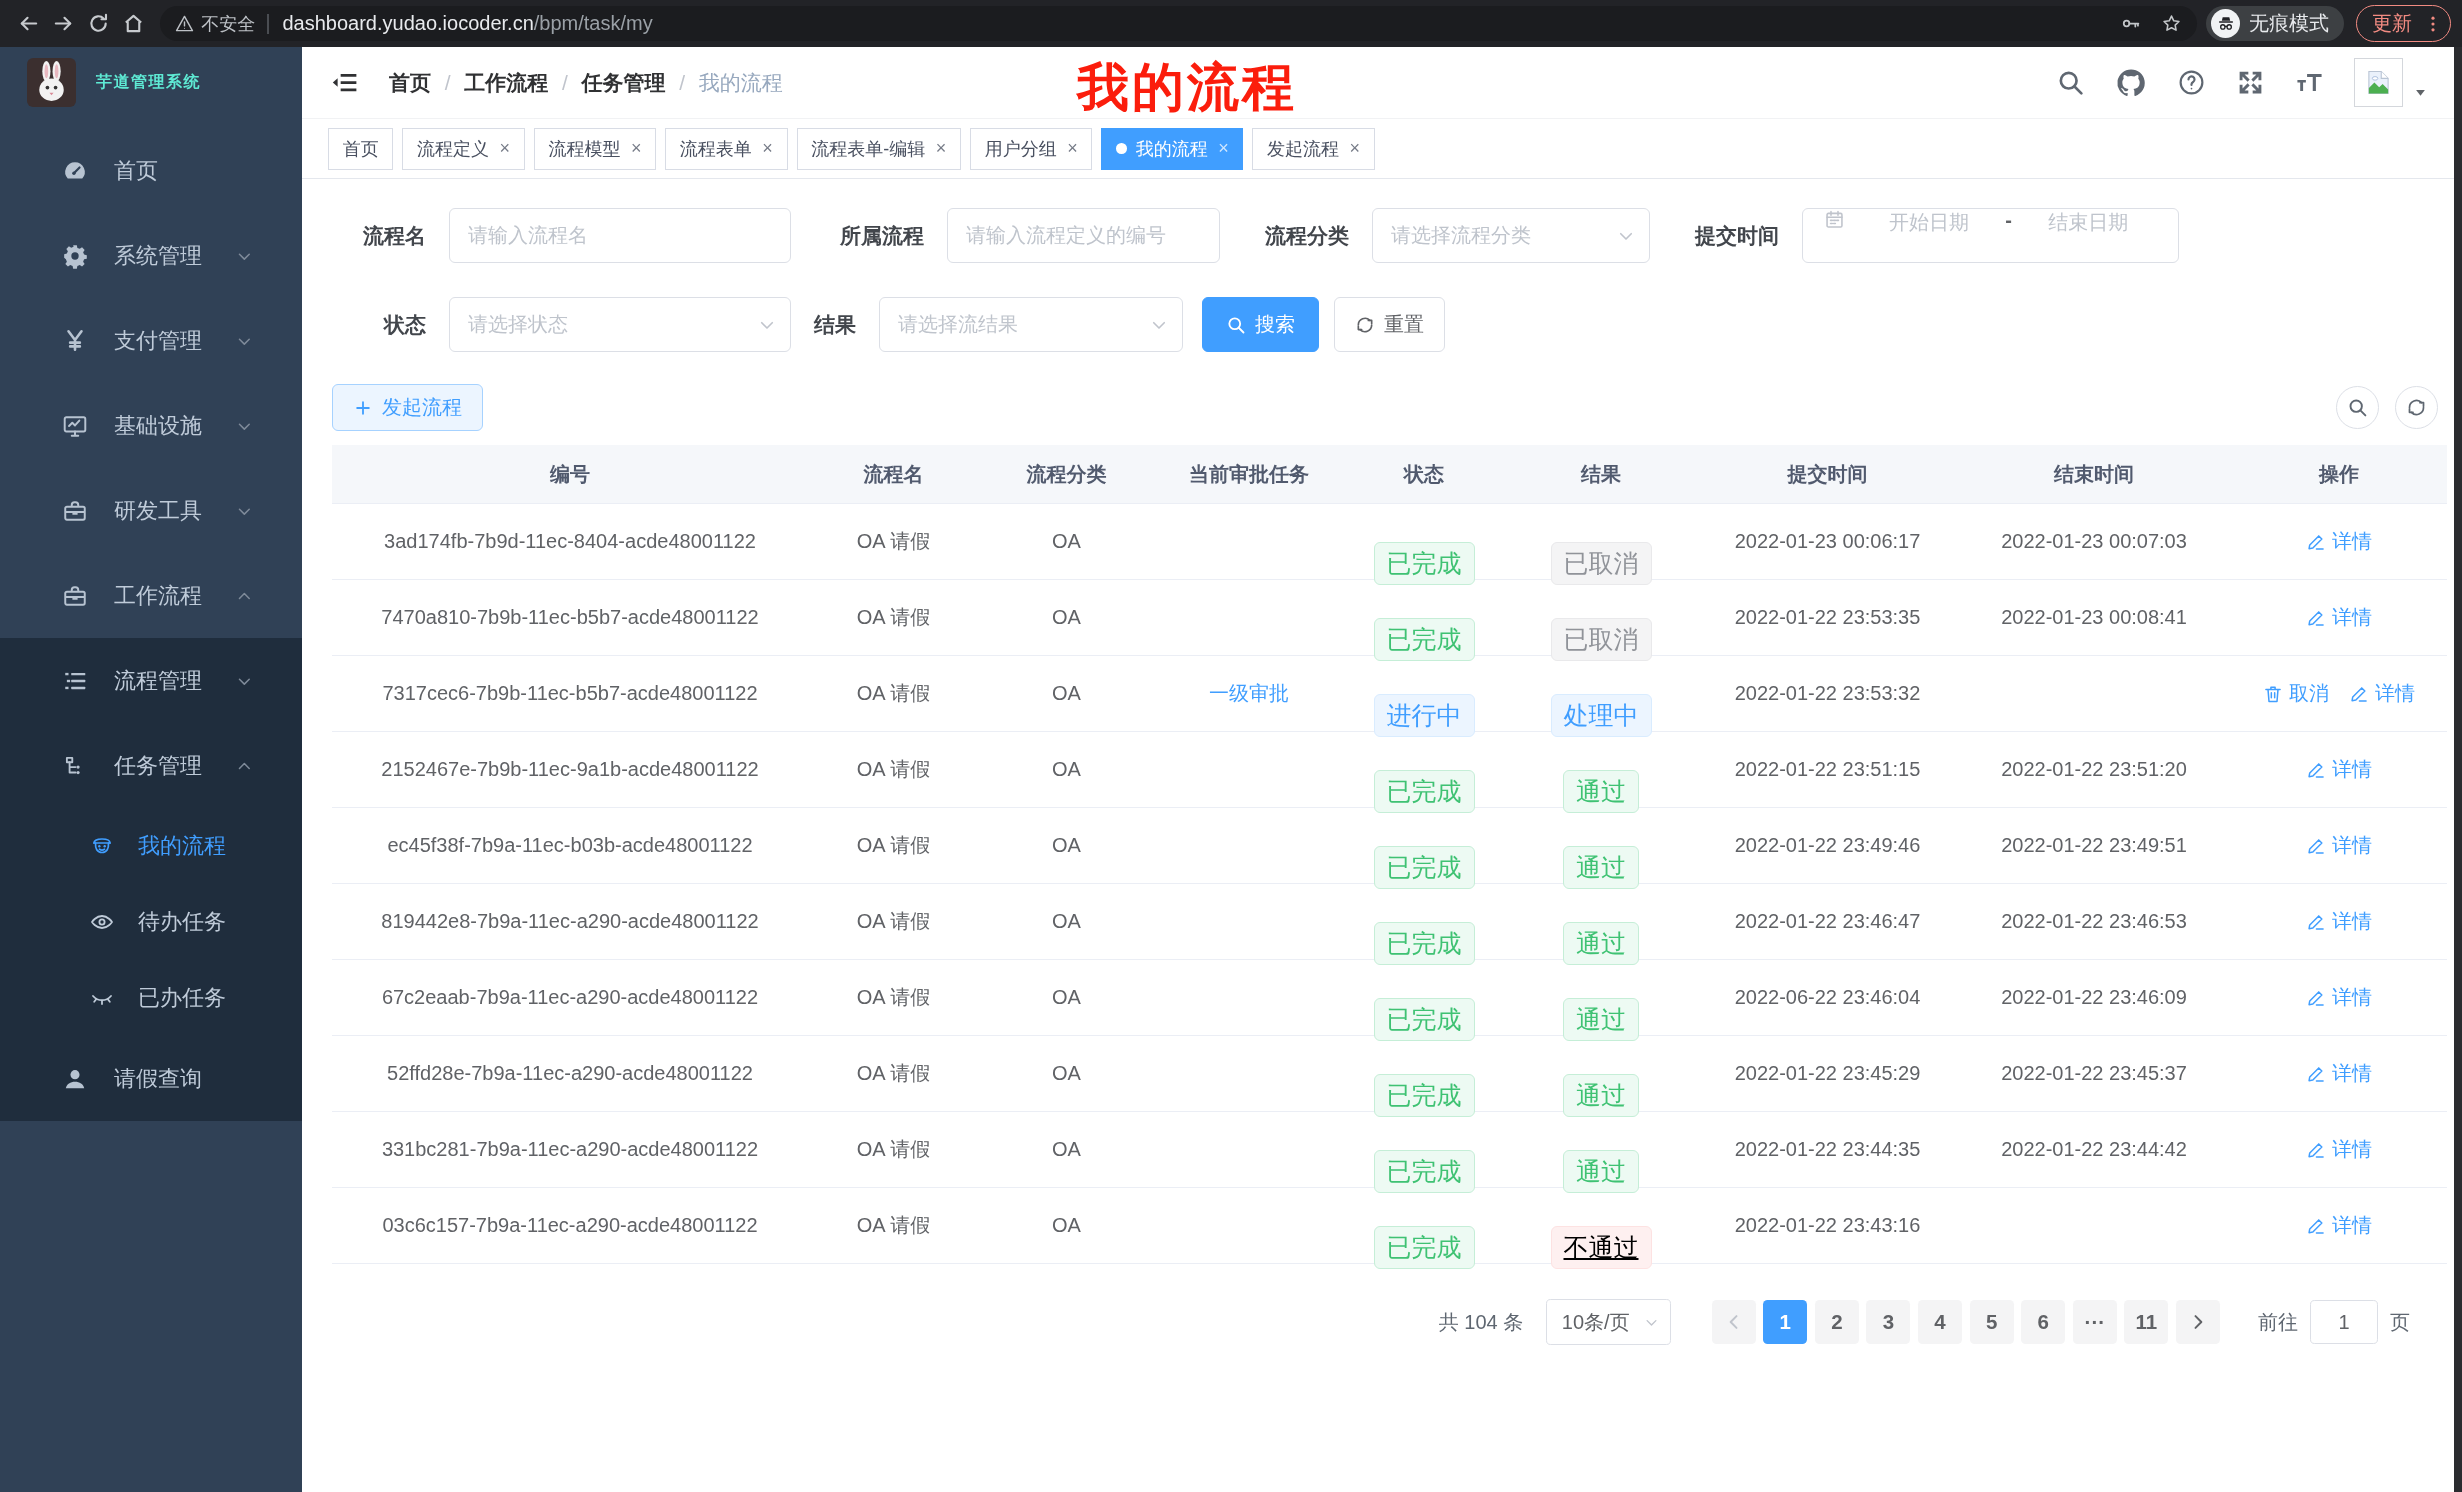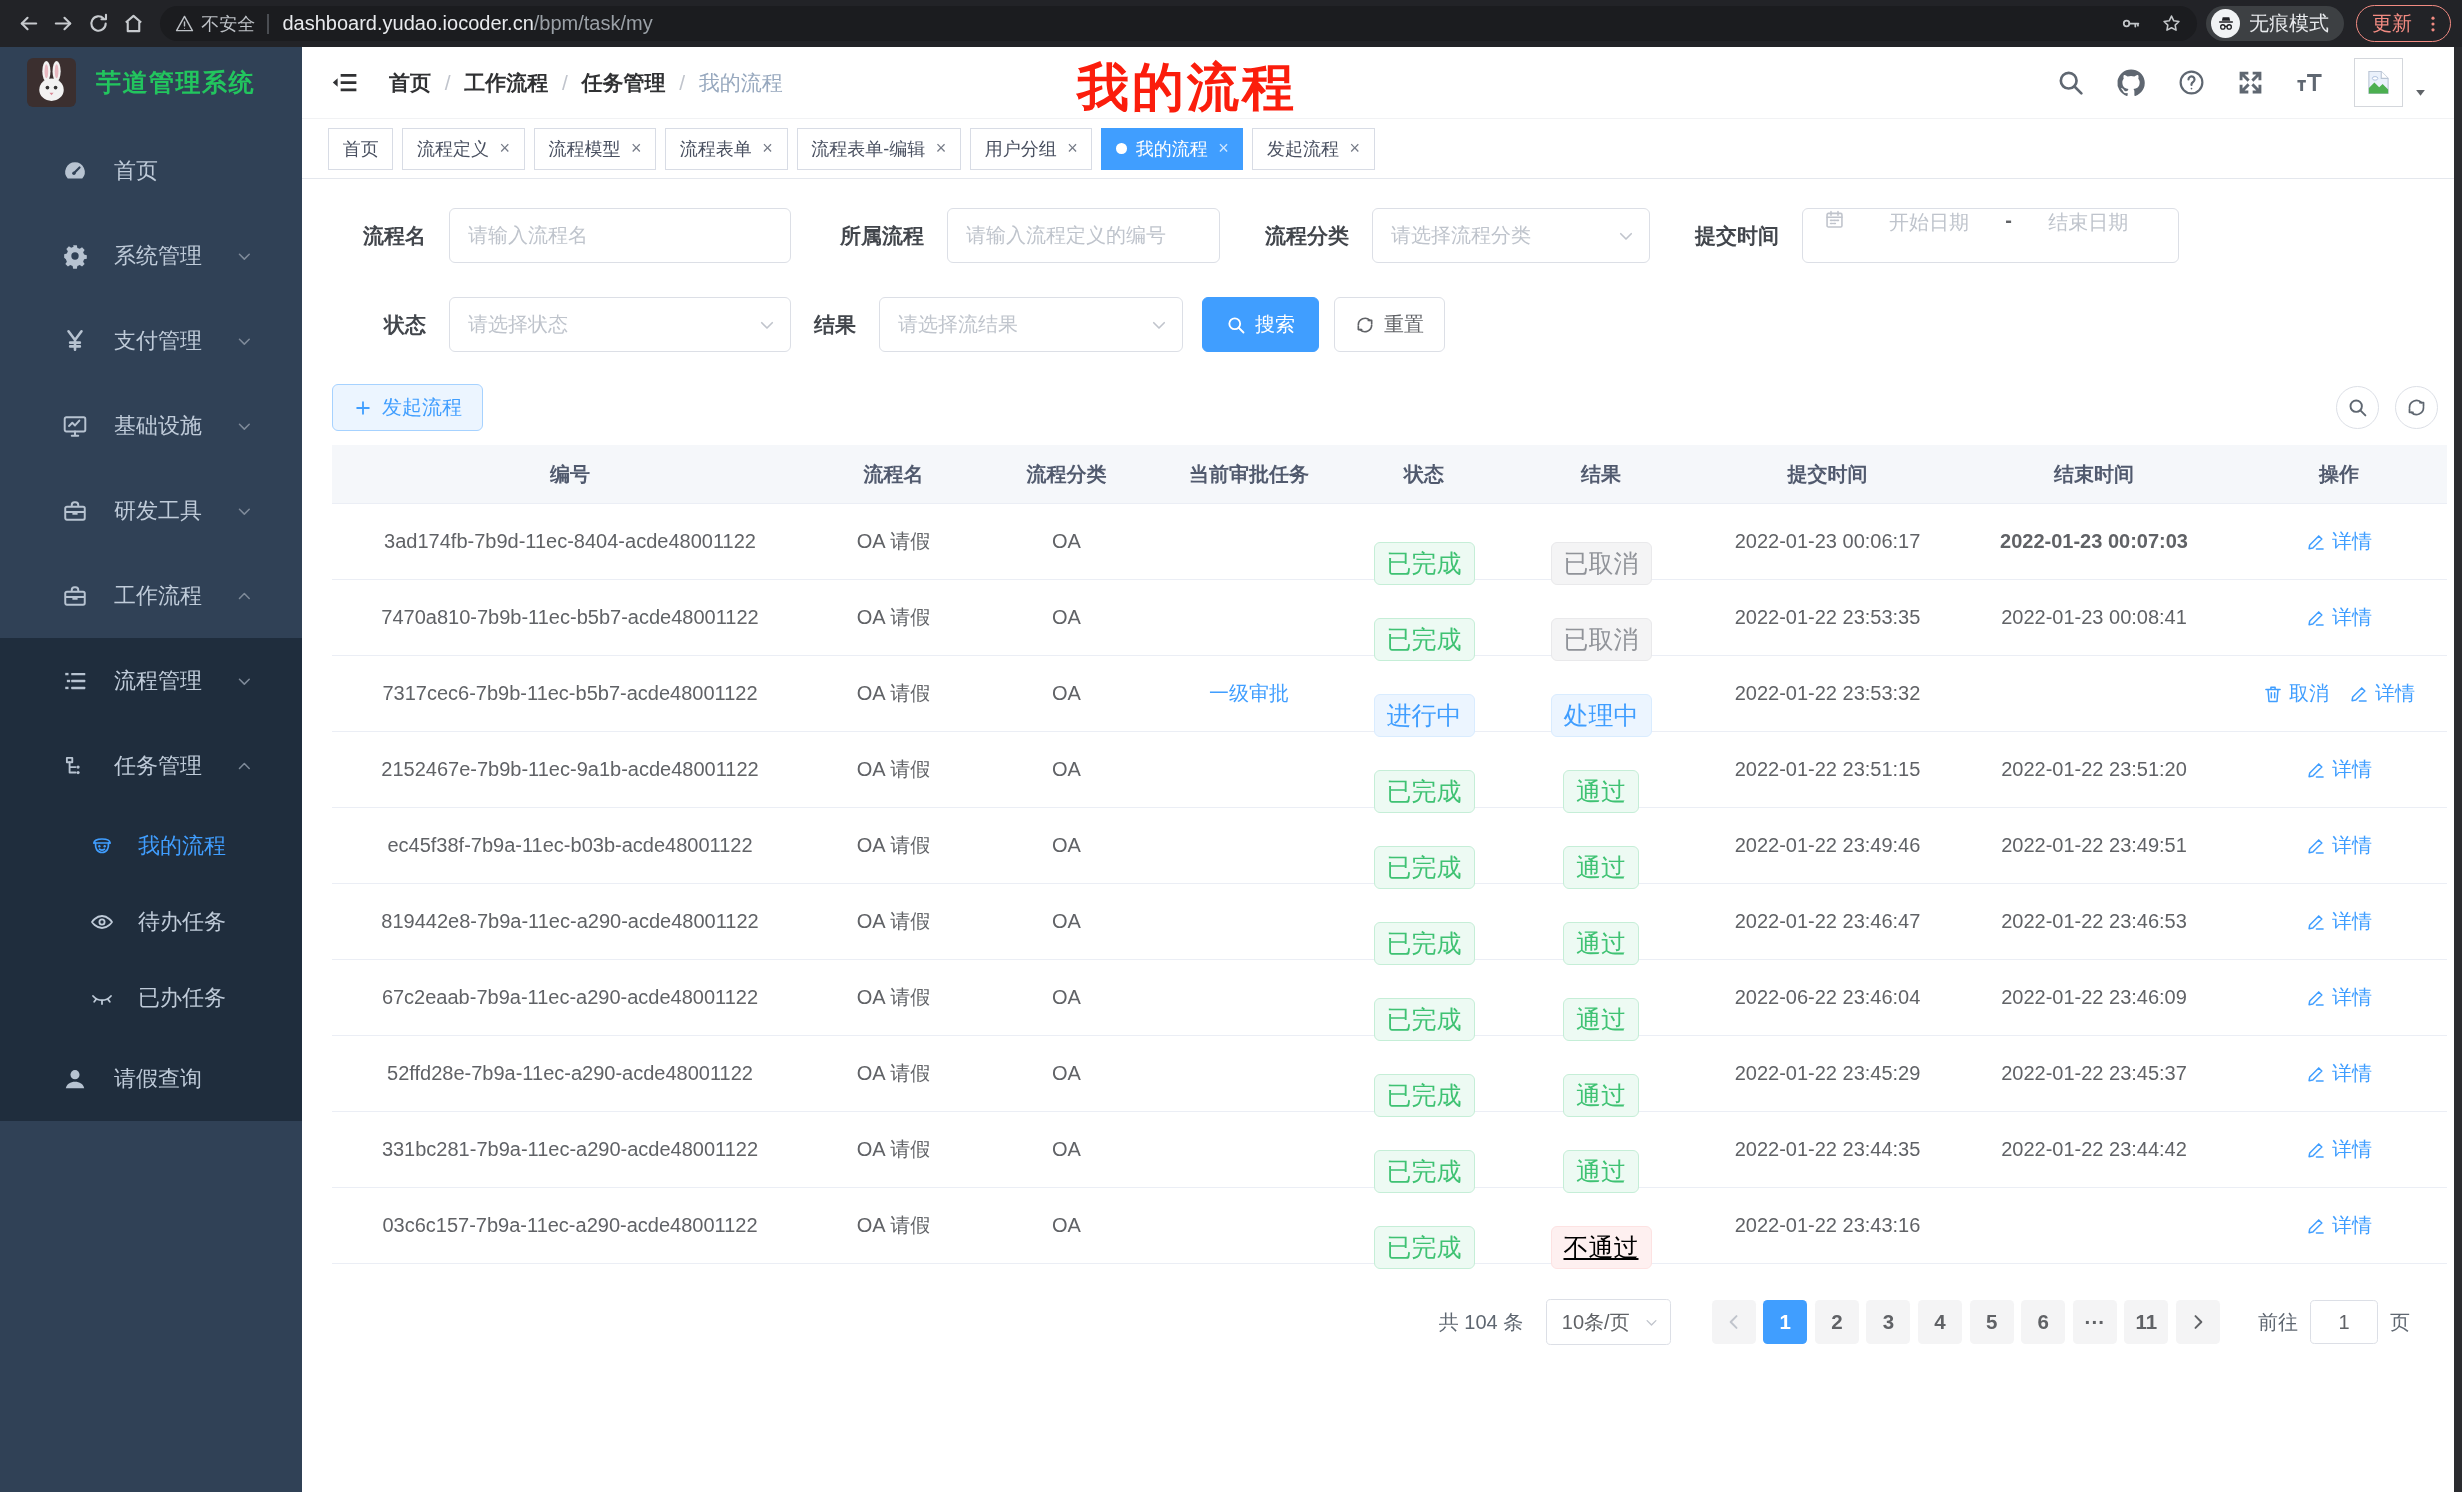--- a/index.html
+++ b/index.html
@@ -25,21 +25,21 @@
   .update .icon{font-size:20px;}
 
   
   .scroll-strip{position:absolute;top:47px;right:0;width:7.6px;bottom:0;background:#2a2b2f;z-index:40;}
 
   
   .sidebar{position:absolute;top:47px;left:0;width:302px;bottom:0;background:#304156;color:#bfcbd9;z-index:30;}
   .logo-row{height:70px;display:flex;align-items:center;gap:20px;padding-left:27px;}
   .logo-img{width:49px;height:49px;border-radius:4.6px;overflow:hidden;display:flex;}
   .logo-img svg{width:49px;height:49px;}
-  .logo-title{color:#22c55e;font-size:25px;font-weight:bold;letter-spacing:1.5px;}
+  .logo-title{color:#5eead4;font-size:16px;font-weight:bold;letter-spacing:1.5px;}
   .side-menu{margin-top:11.4px;}
   .menu-item{height:85px;display:flex;align-items:center;padding:0 23px 0 62px;font-size:22px;color:#bfcbd9;cursor:pointer;}
   .menu-item .icon{font-size:26px;margin-right:26px;color:#b7c3d1;}
   .menu-item .chev{margin-left:auto;font-size:16.7px;color:#7e8a99;display:flex;}
   .submenu{background:#1f2d3d;}
   .child-item{height:76px;display:flex;align-items:center;padding:0 23px 0 90px;font-size:22px;color:#bfcbd9;cursor:pointer;}
   .child-item .icon{font-size:24px;margin-right:24px;}
   .child-item.active{color:#409eff;}
   .child-item.active .icon{color:#409eff;}
 
@@ -631,21 +631,21 @@
               <div class="t-cell" style="width: 171px;">OA 请假</div>
               <div class="t-cell" style="width: 175px;">OA</div>
               <div class="t-cell" style="width: 190px;"></div>
               <div class="t-cell" style="width: 160px;">
                 <span class="el-tag success">已完成</span>
               </div>
               <div class="t-cell" style="width: 194px;">
                 <span class="el-tag info">已取消</span>
               </div>
               <div class="t-cell" style="width: 259px;">2022-01-23 00:06:17</div>
-              <div class="t-cell" style="width: 274px; font-weight: bold;">2022-01-23 00:07:03</div>
+              <div class="t-cell" style="width: 274px;">2022-01-23 00:07:03</div>
               <div class="t-cell" style="width: 216px;">
                 <span class="cell-actions-inner">
                   <span class="act-link">
                     <span class="icon">
                       <svg viewBox="0 0 24 24" fill="none" stroke="currentColor" stroke-width="1.8" stroke-linejoin="round">
                         <path d="M4.5 15.5L3.7 20l4.5-.8L19 8.4l-3.7-3.7z"></path>
                         <path d="M12.5 20.3h8" stroke-linecap="round"></path>
                       </svg>
                     </span>
                     <span>详情</span>

